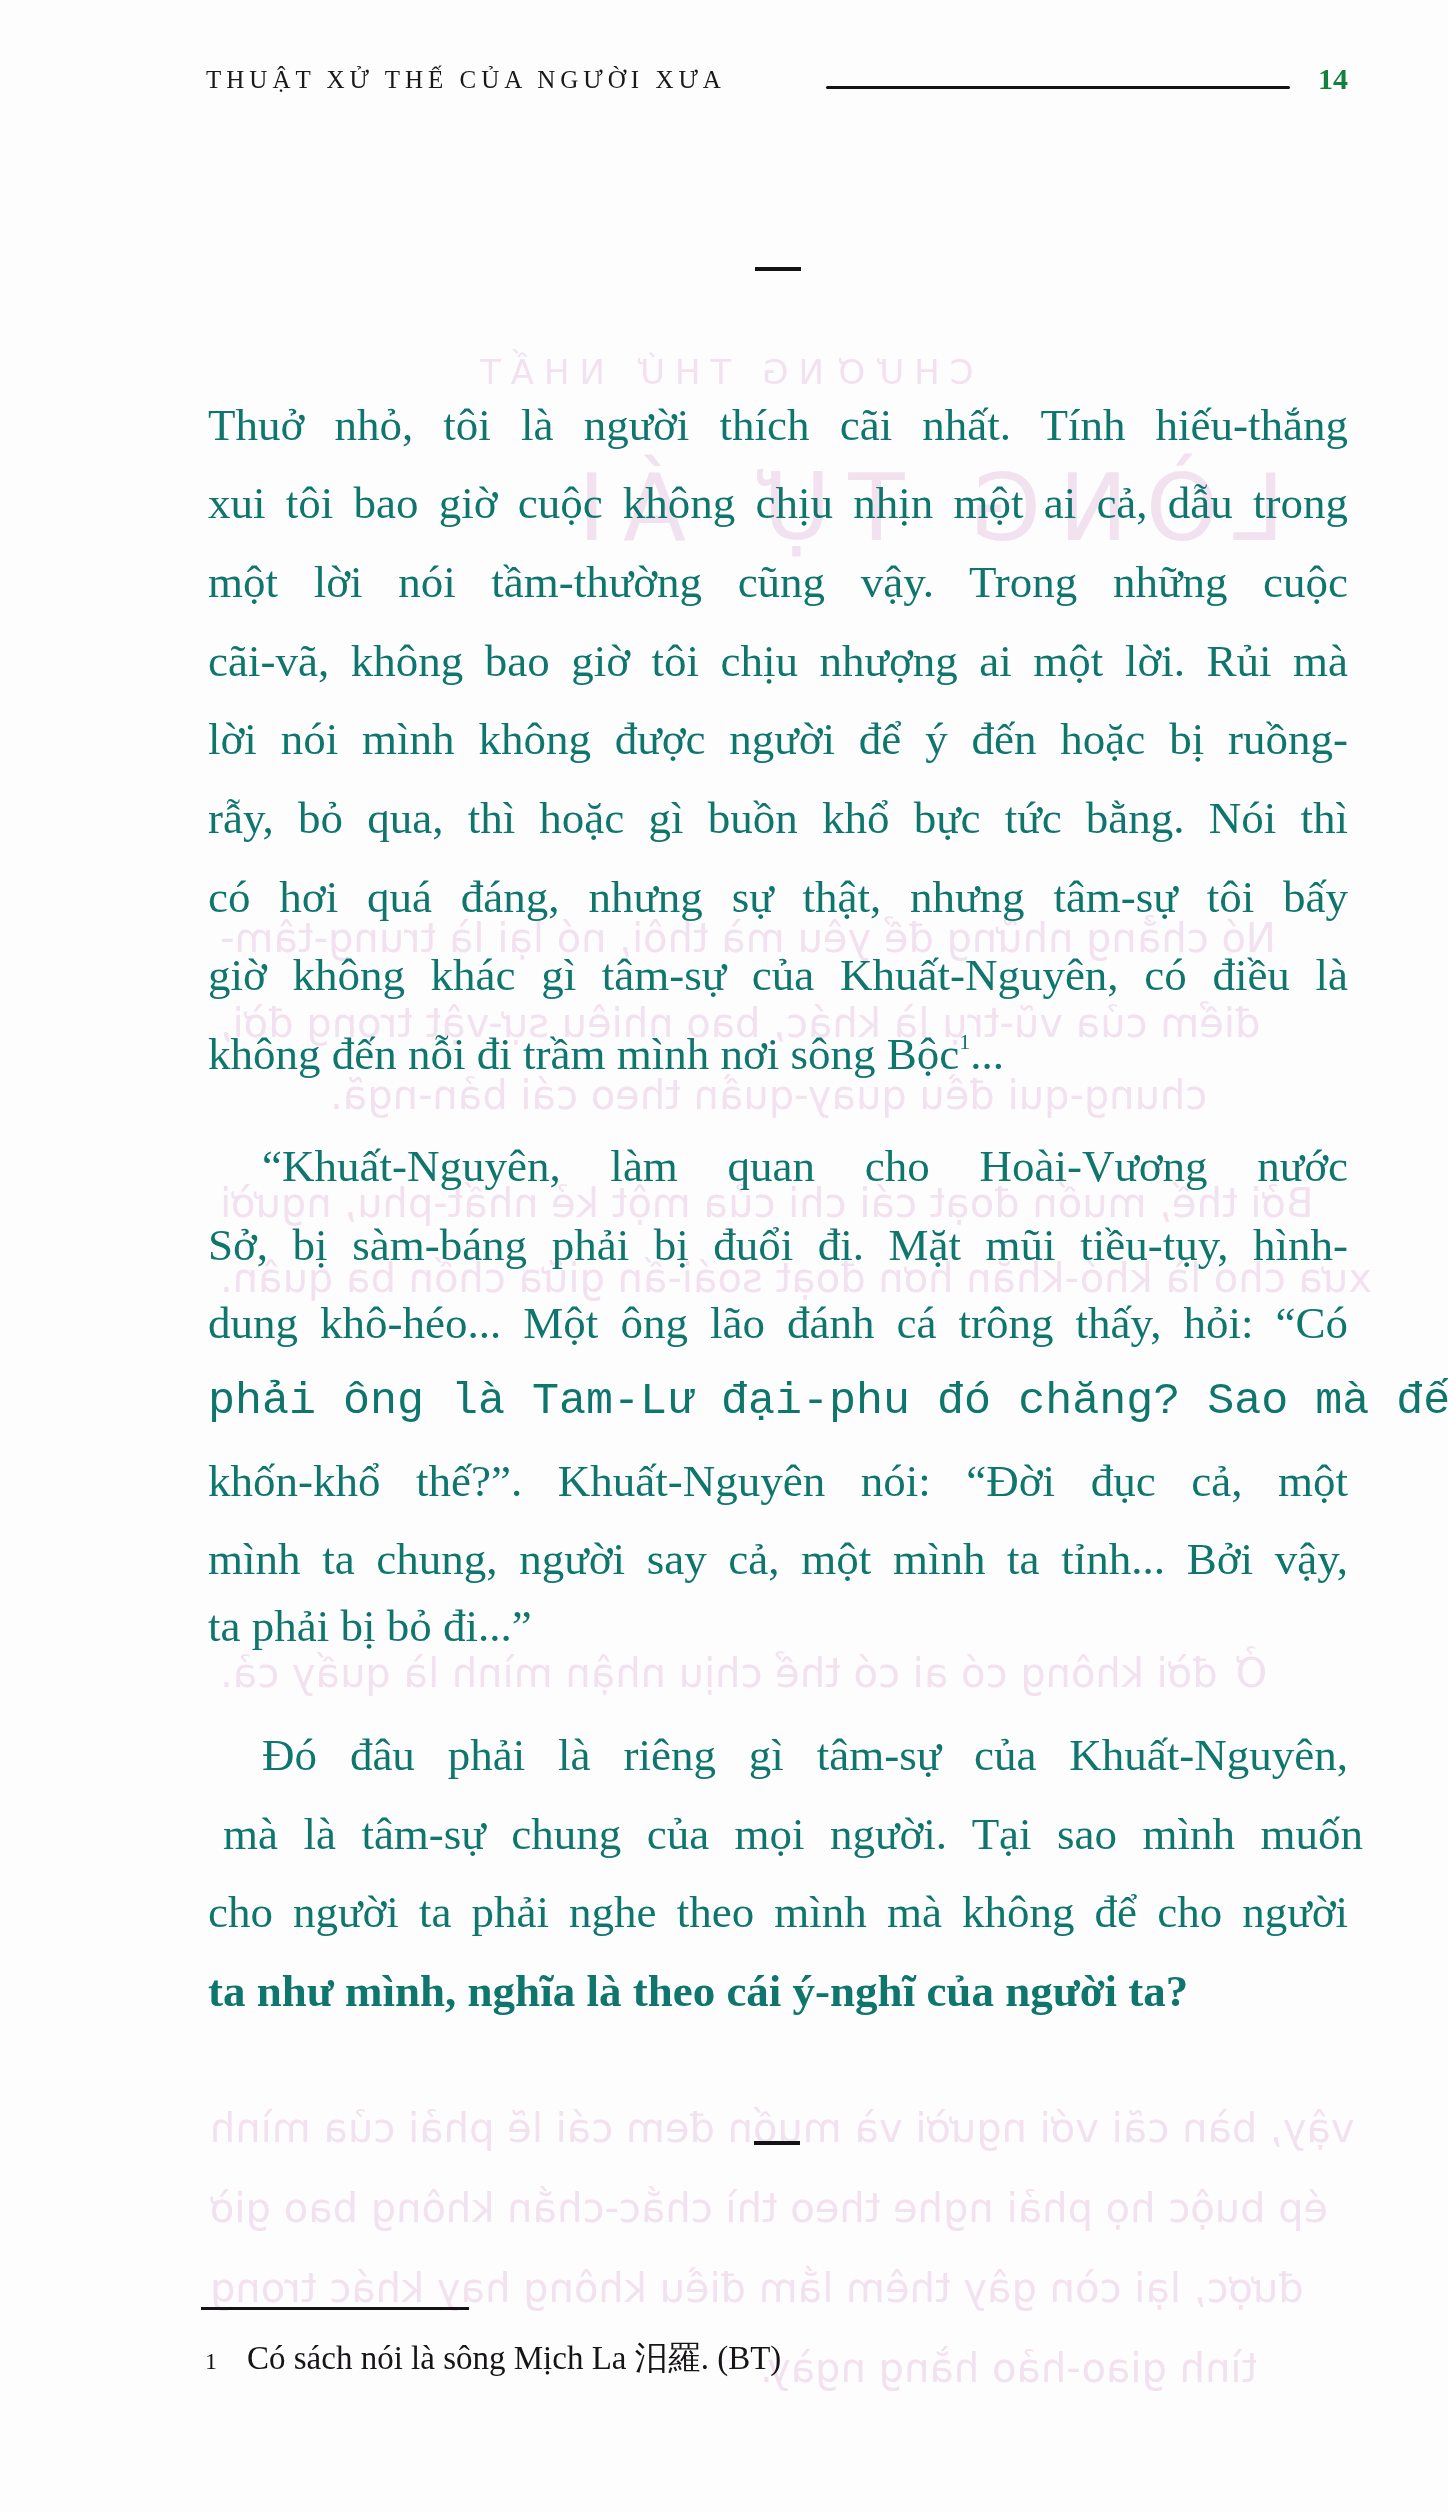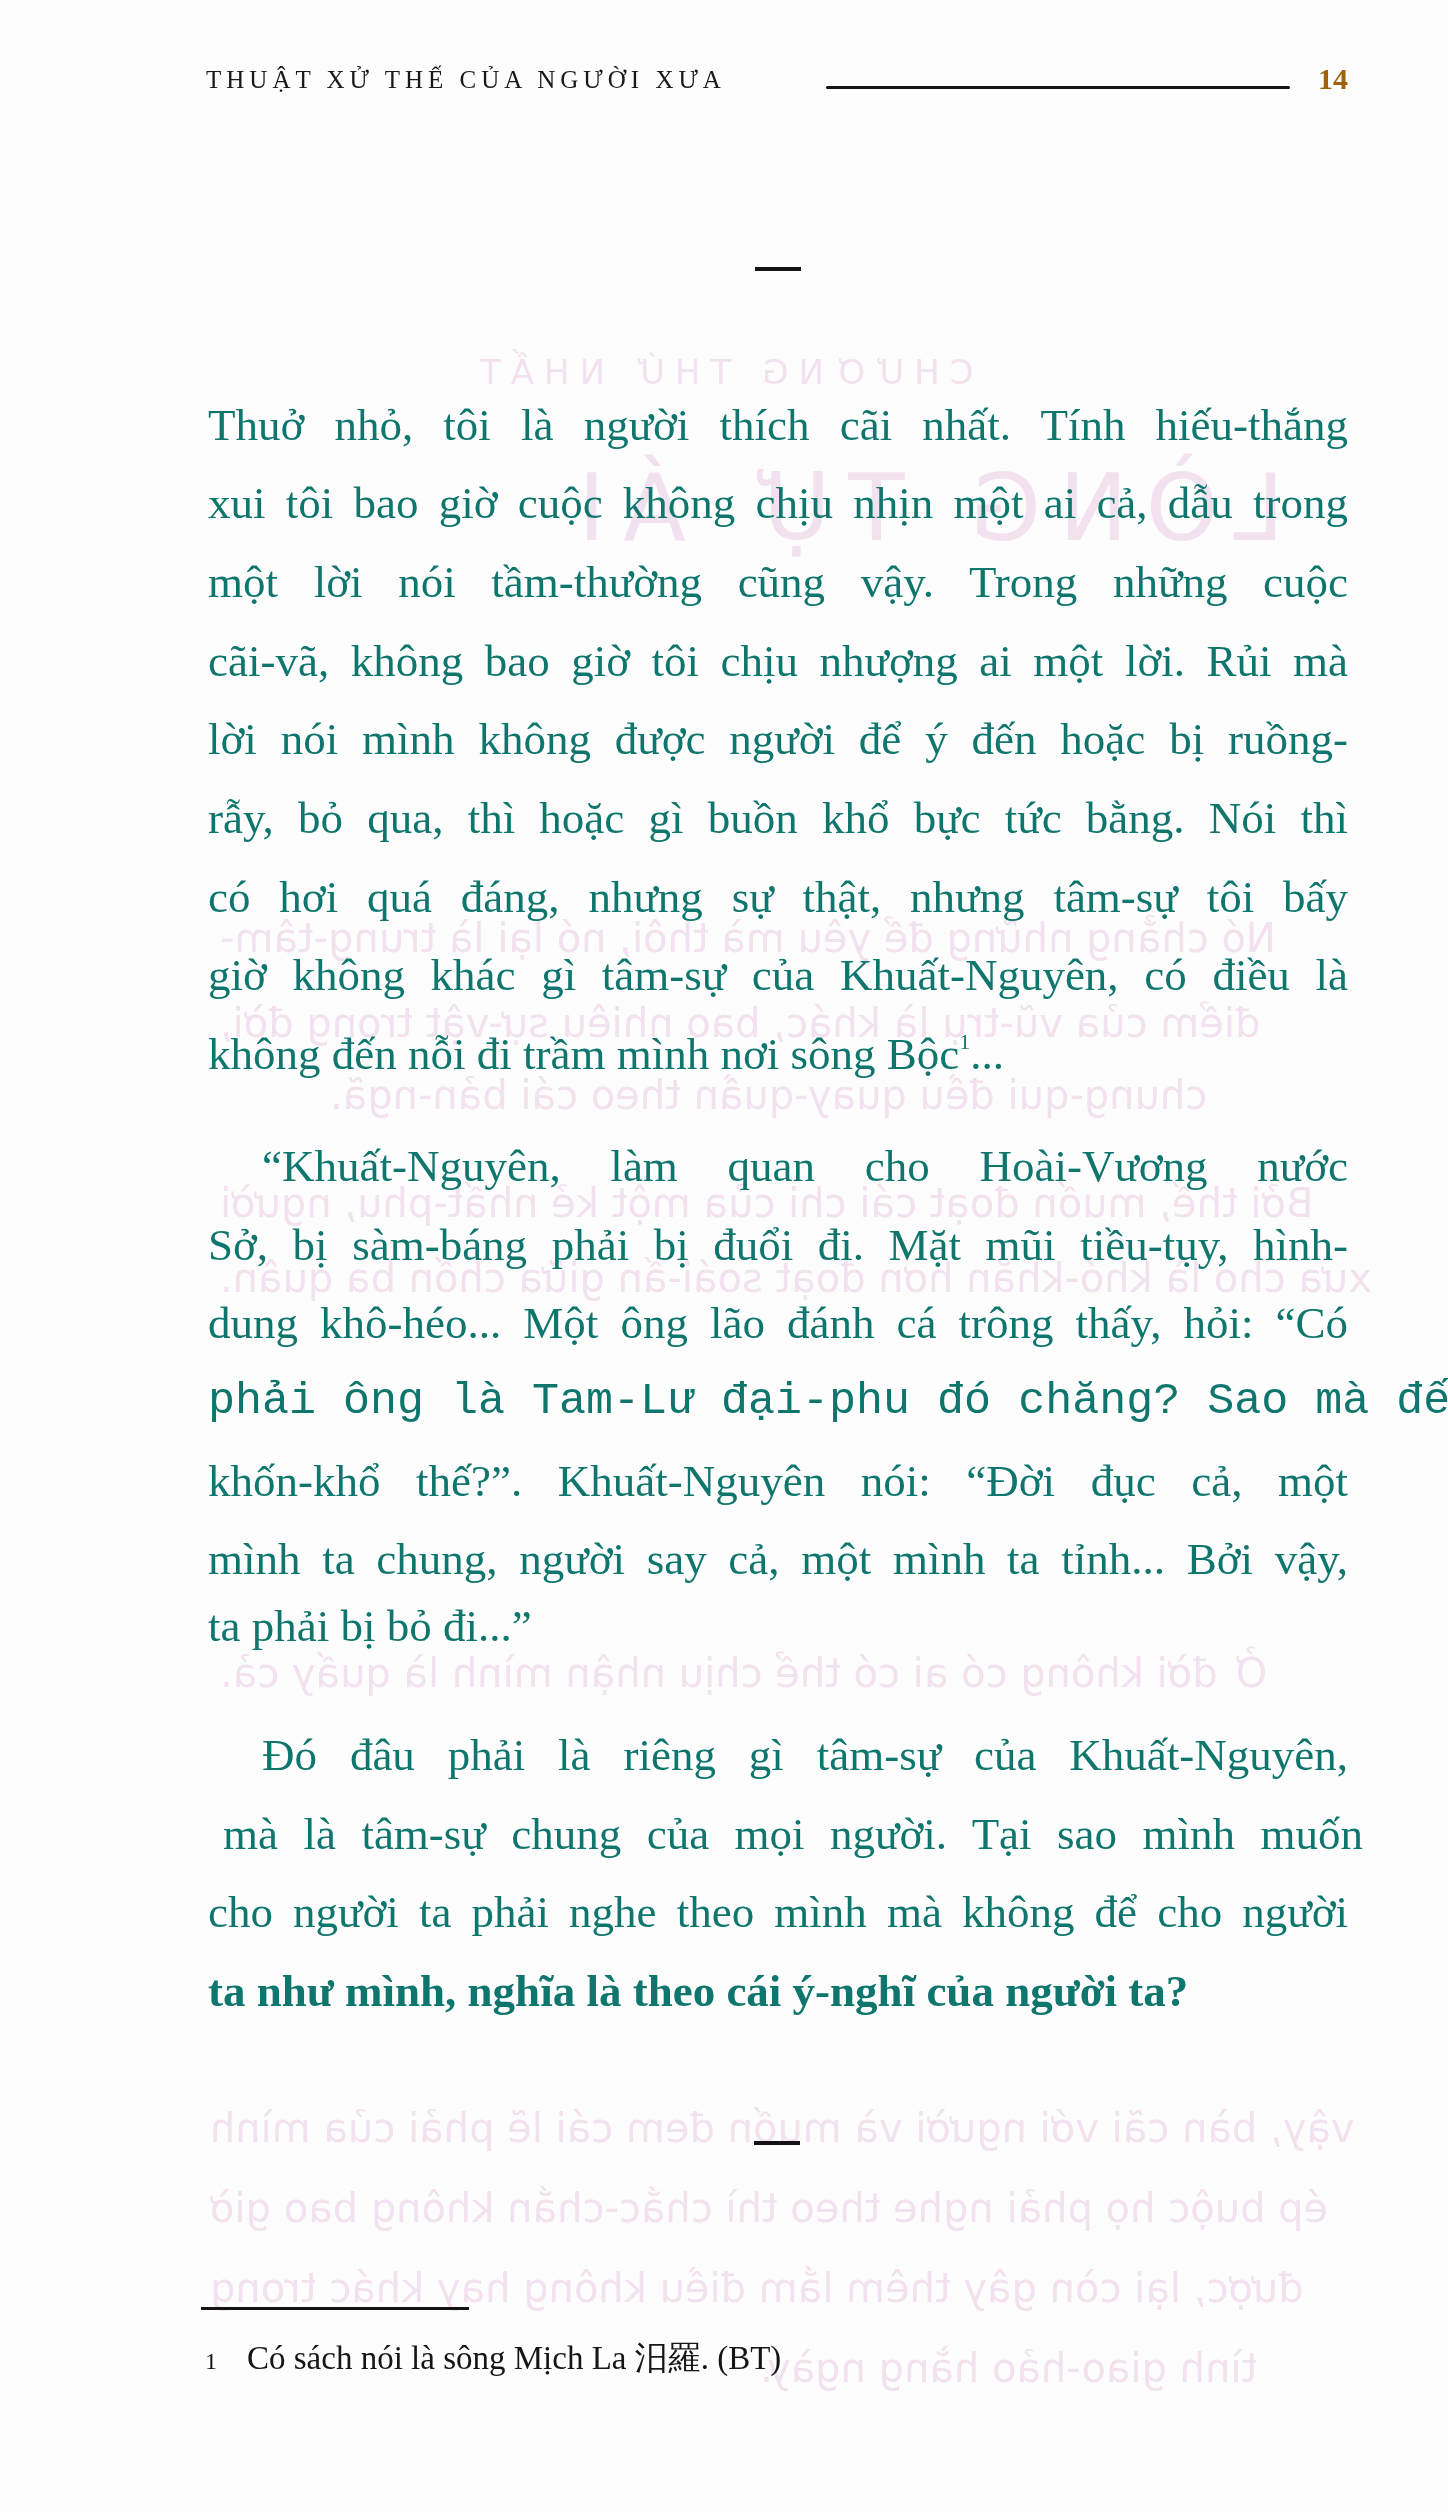--- a/index.html
+++ b/index.html
@@ -60,21 +60,21 @@
     height: 3px;
     background: #141214;
     border-radius: 2px;
   }
   .page-number {
     position: absolute;
     right: 0;
     top: 2px;
     font-size: 30px;
     font-weight: bold;
-    color: #a16207;
+    color: #15803d;
   }
 
   .section-dash {
     position: absolute;
     width: 46px;
     height: 4px;
     background: #141214;
   }
 
   .line {

